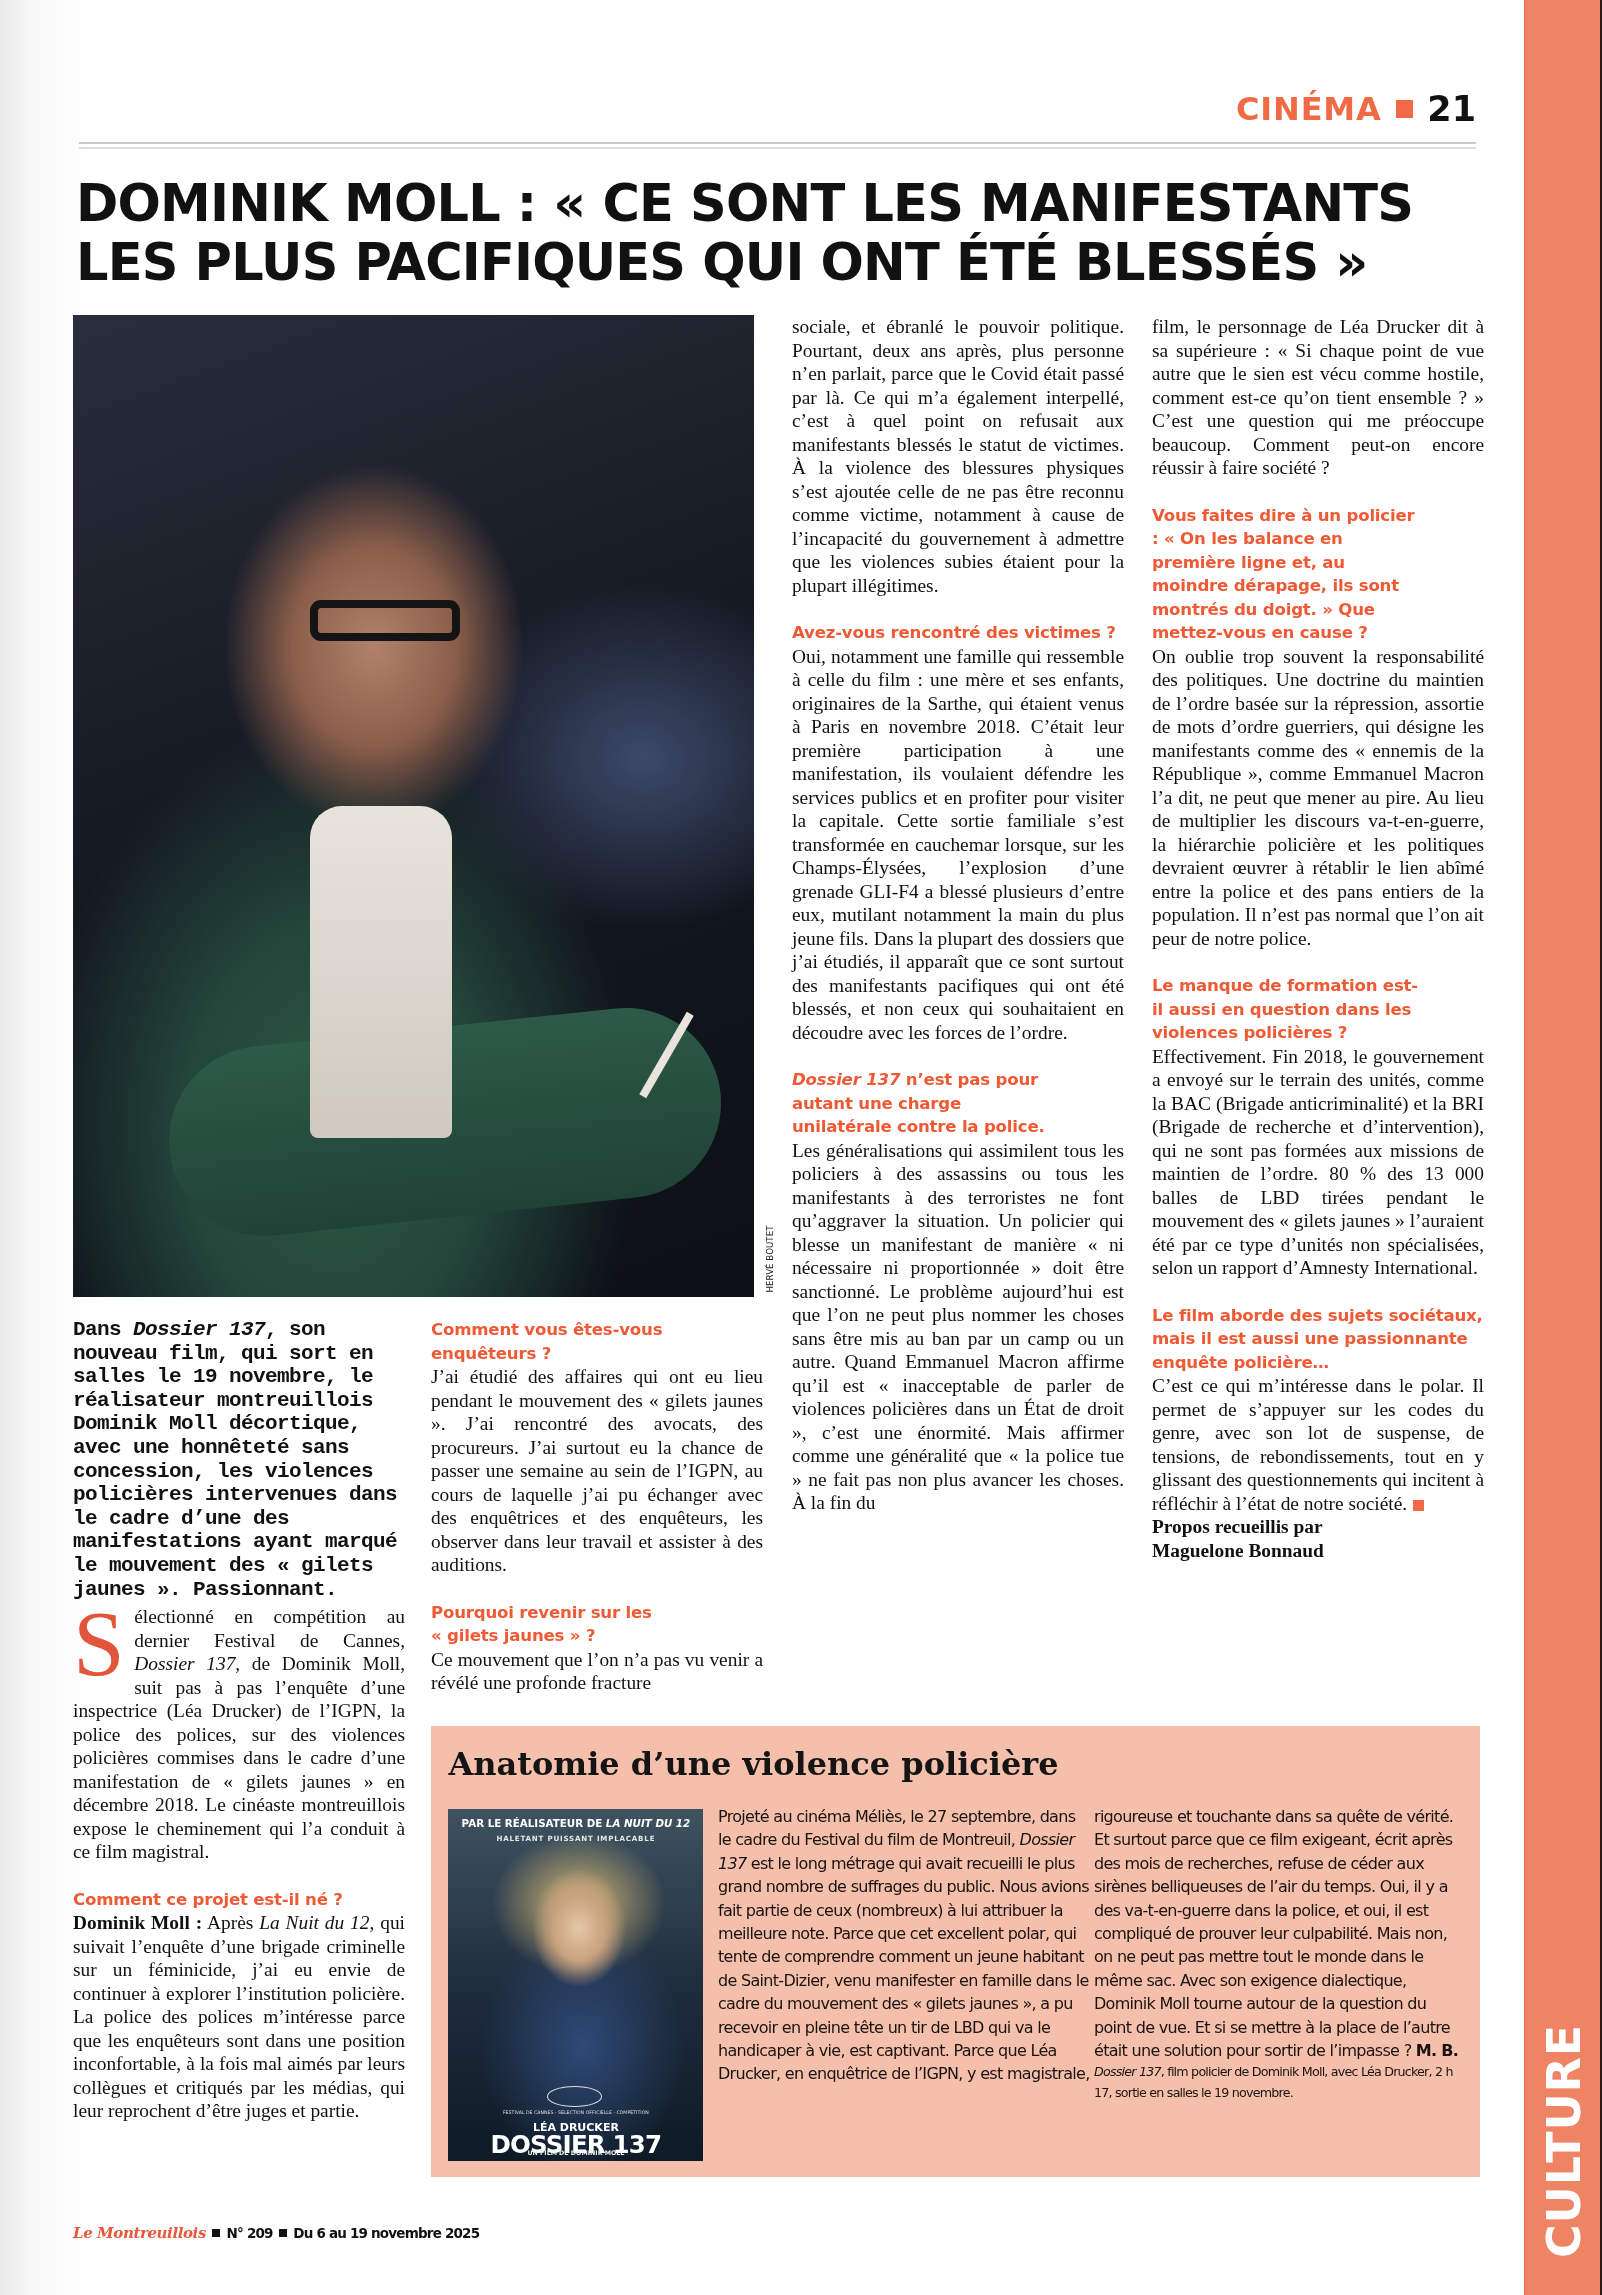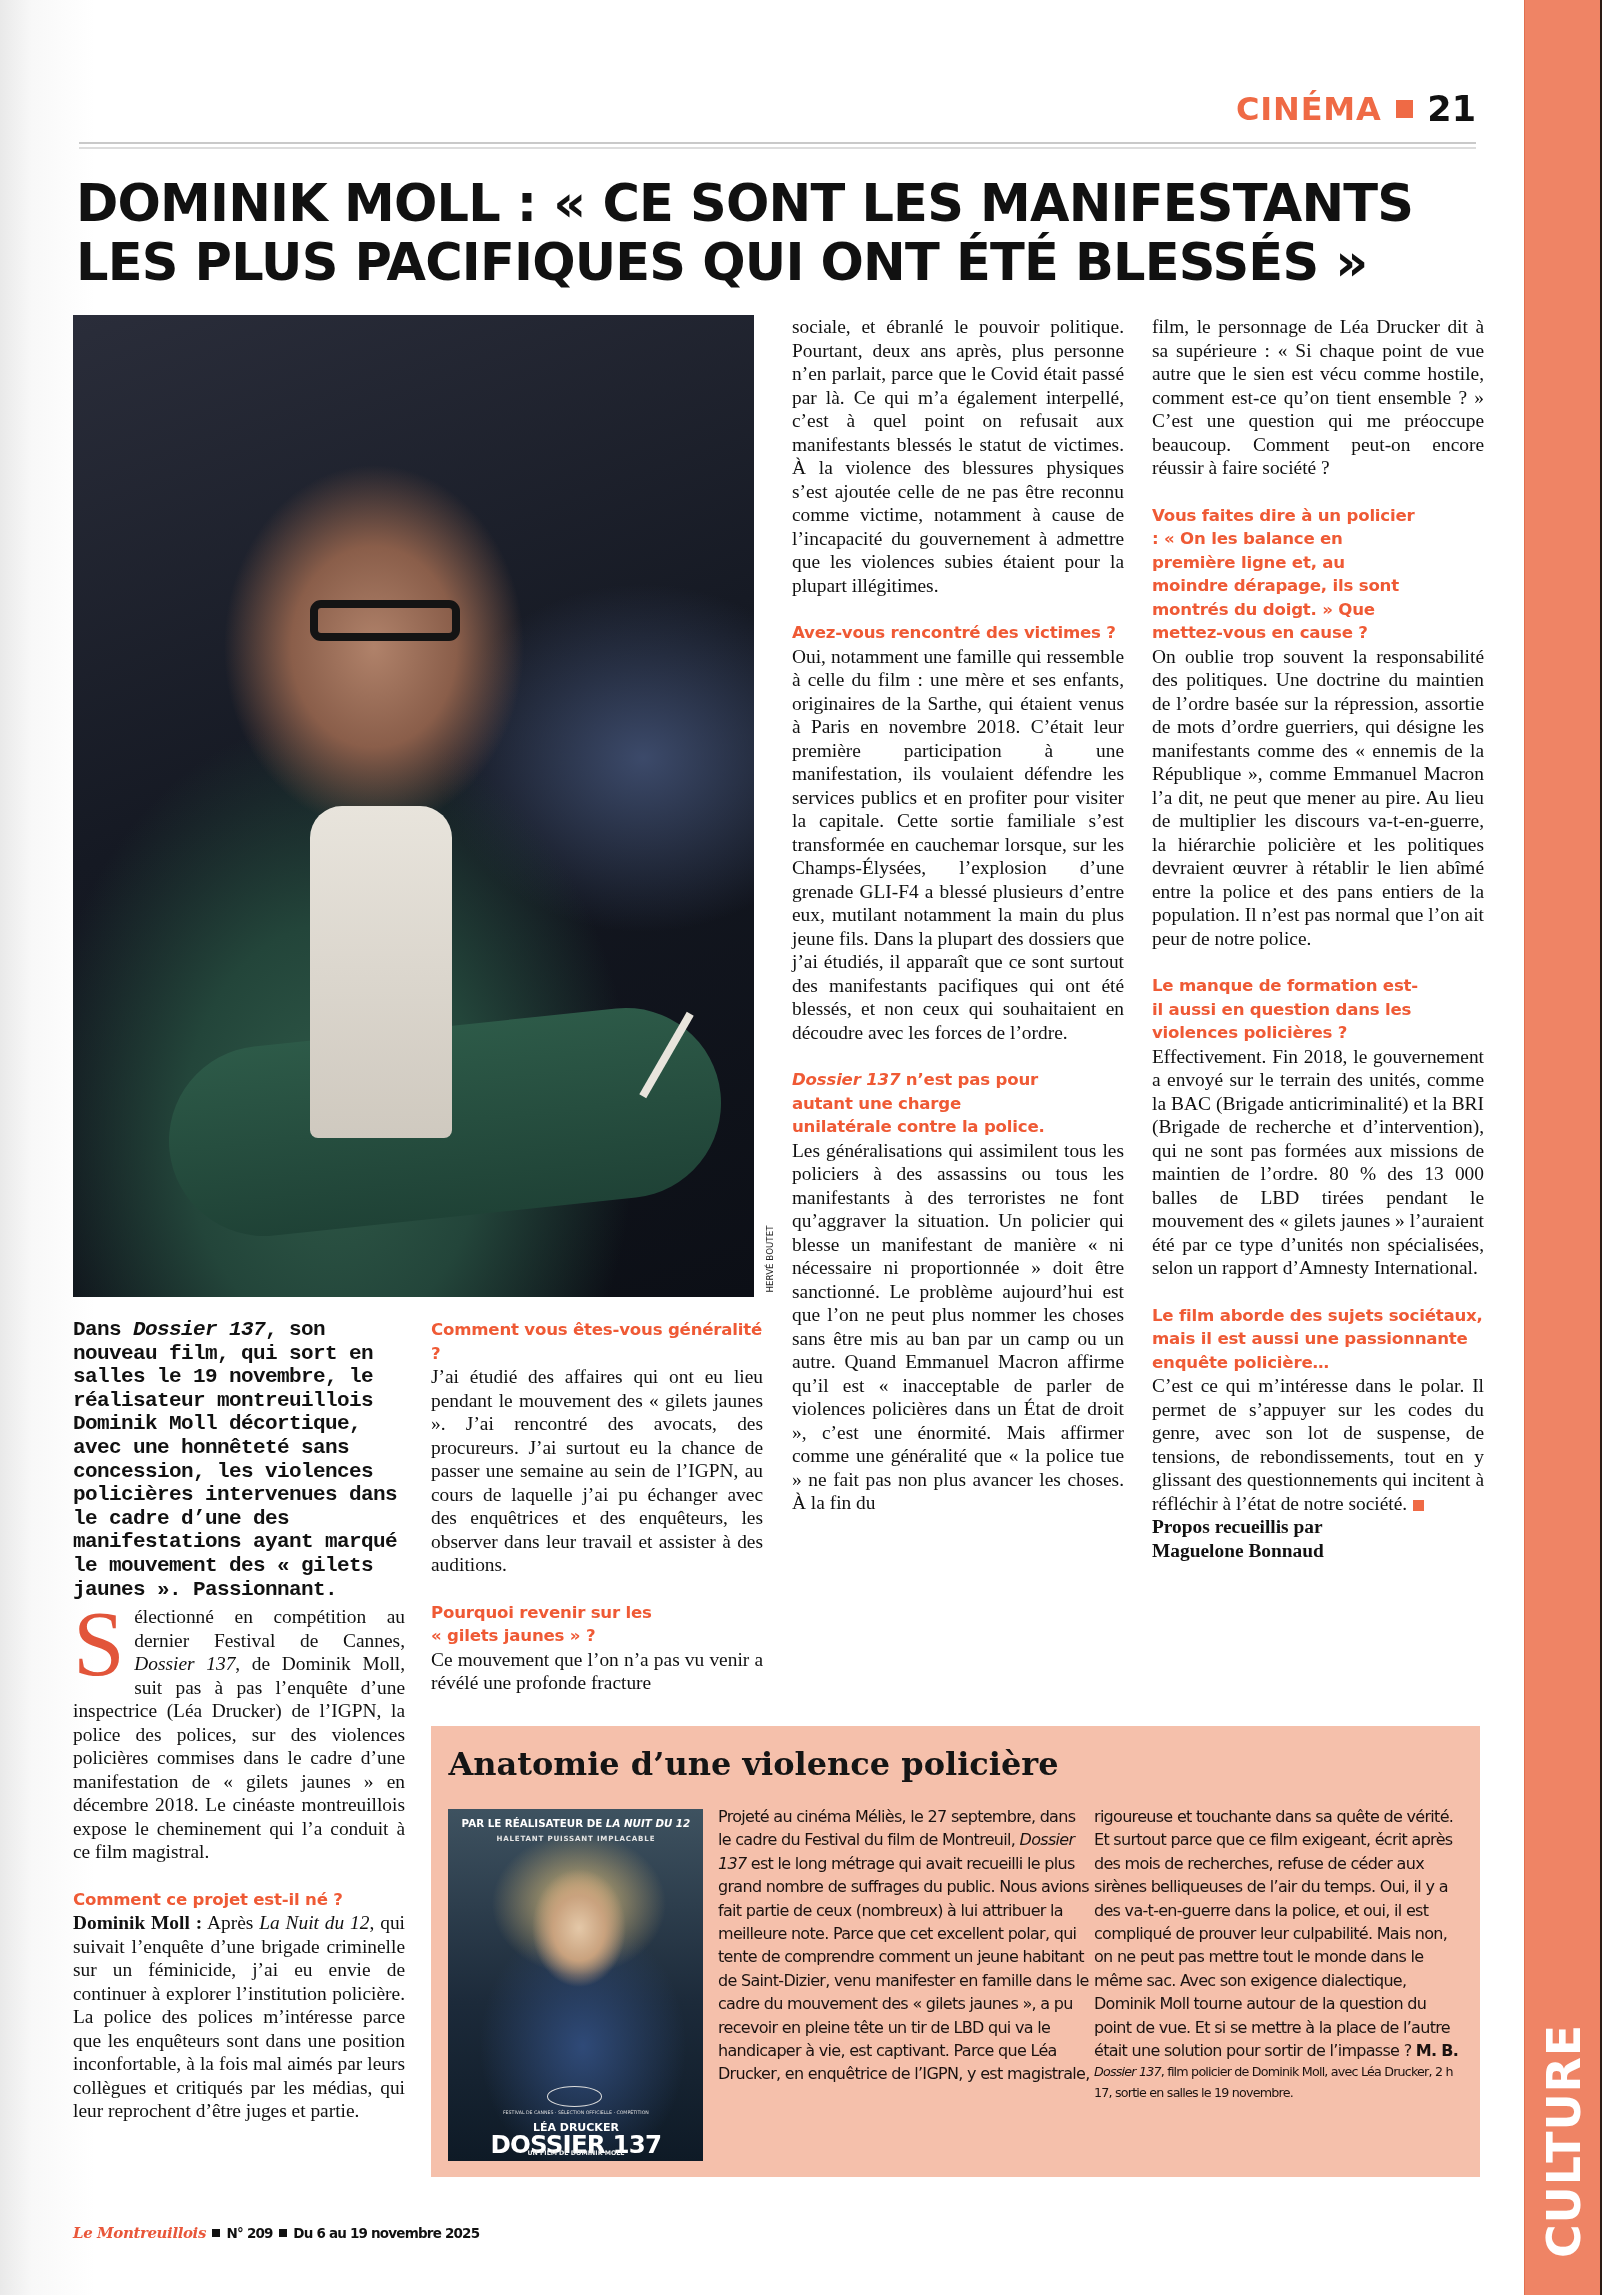--- a/index.html
+++ b/index.html
@@ -111,21 +111,21 @@
   </div>
 
   <div class="col" style="left:73px; top:1605px; width:332px;">
     <p><span class="dropcap">S</span><span>électionné en compétition au dernier Festival de Cannes, </span><em>Dossier 137</em><span>, de Dominik Moll, suit pas à pas l’enquête d’une inspectrice (Léa Drucker) de l’IGPN, la police des polices, sur des violences policières commises dans le cadre d’une manifestation de « gilets jaunes » en décembre 2018. Le cinéaste montreuillois expose le cheminement qui l’a conduit à ce film magistral.</span></p>
     <div class="gap"></div>
     <p class="q">Comment ce projet est-il né ?</p>
     <p><span class="speaker">Dominik Moll :</span><span> Après </span><em>La Nuit du 12</em><span>, qui suivait l’enquête d’une brigade criminelle sur un féminicide, j’ai eu envie de continuer à explorer l’institution policière. La police des polices m’intéresse parce que les enquêteurs sont dans une position inconfortable, à la fois mal aimés par leurs collègues et critiqués par les médias, qui leur reprochent d’être juges et partie.</span></p>
   </div>
 
   <div class="col" style="left:431px; top:1318px; width:332px;">
-    <p class="q">Comment vous êtes-vous généralité ?</p>
+    <p class="q">Comment vous êtes-vous enquêteurs ?</p>
     <p>J’ai étudié des affaires qui ont eu lieu pendant le mouvement des « gilets jaunes ». J’ai rencontré des avocats, des procureurs. J’ai surtout eu la chance de passer une semaine au sein de l’IGPN, au cours de laquelle j’ai pu échanger avec des enquêtrices et des enquêteurs, les observer dans leur travail et assister à des auditions.</p>
     <div class="gap"></div>
     <p class="q" style="width:230px;">Pourquoi revenir sur les « gilets jaunes » ?</p>
     <p>Ce mouvement que l’on n’a pas vu venir a révélé une profonde fracture</p>
   </div>
 
   <div class="col" style="left:792px; top:315px; width:332px;">
     <p>sociale, et ébranlé le pouvoir politique. Pourtant, deux ans après, plus personne n’en parlait, parce que le Covid était passé par là. Ce qui m’a également interpellé, c’est à quel point on refusait aux manifestants blessés le statut de victimes. À la violence des blessures physiques s’est ajoutée celle de ne pas être reconnu comme victime, notamment à cause de l’incapacité du gouvernement à admettre que les violences subies étaient pour la plupart illégitimes.</p>
     <div class="gap"></div>
     <p class="q">Avez-vous rencontré des victimes ?</p>

